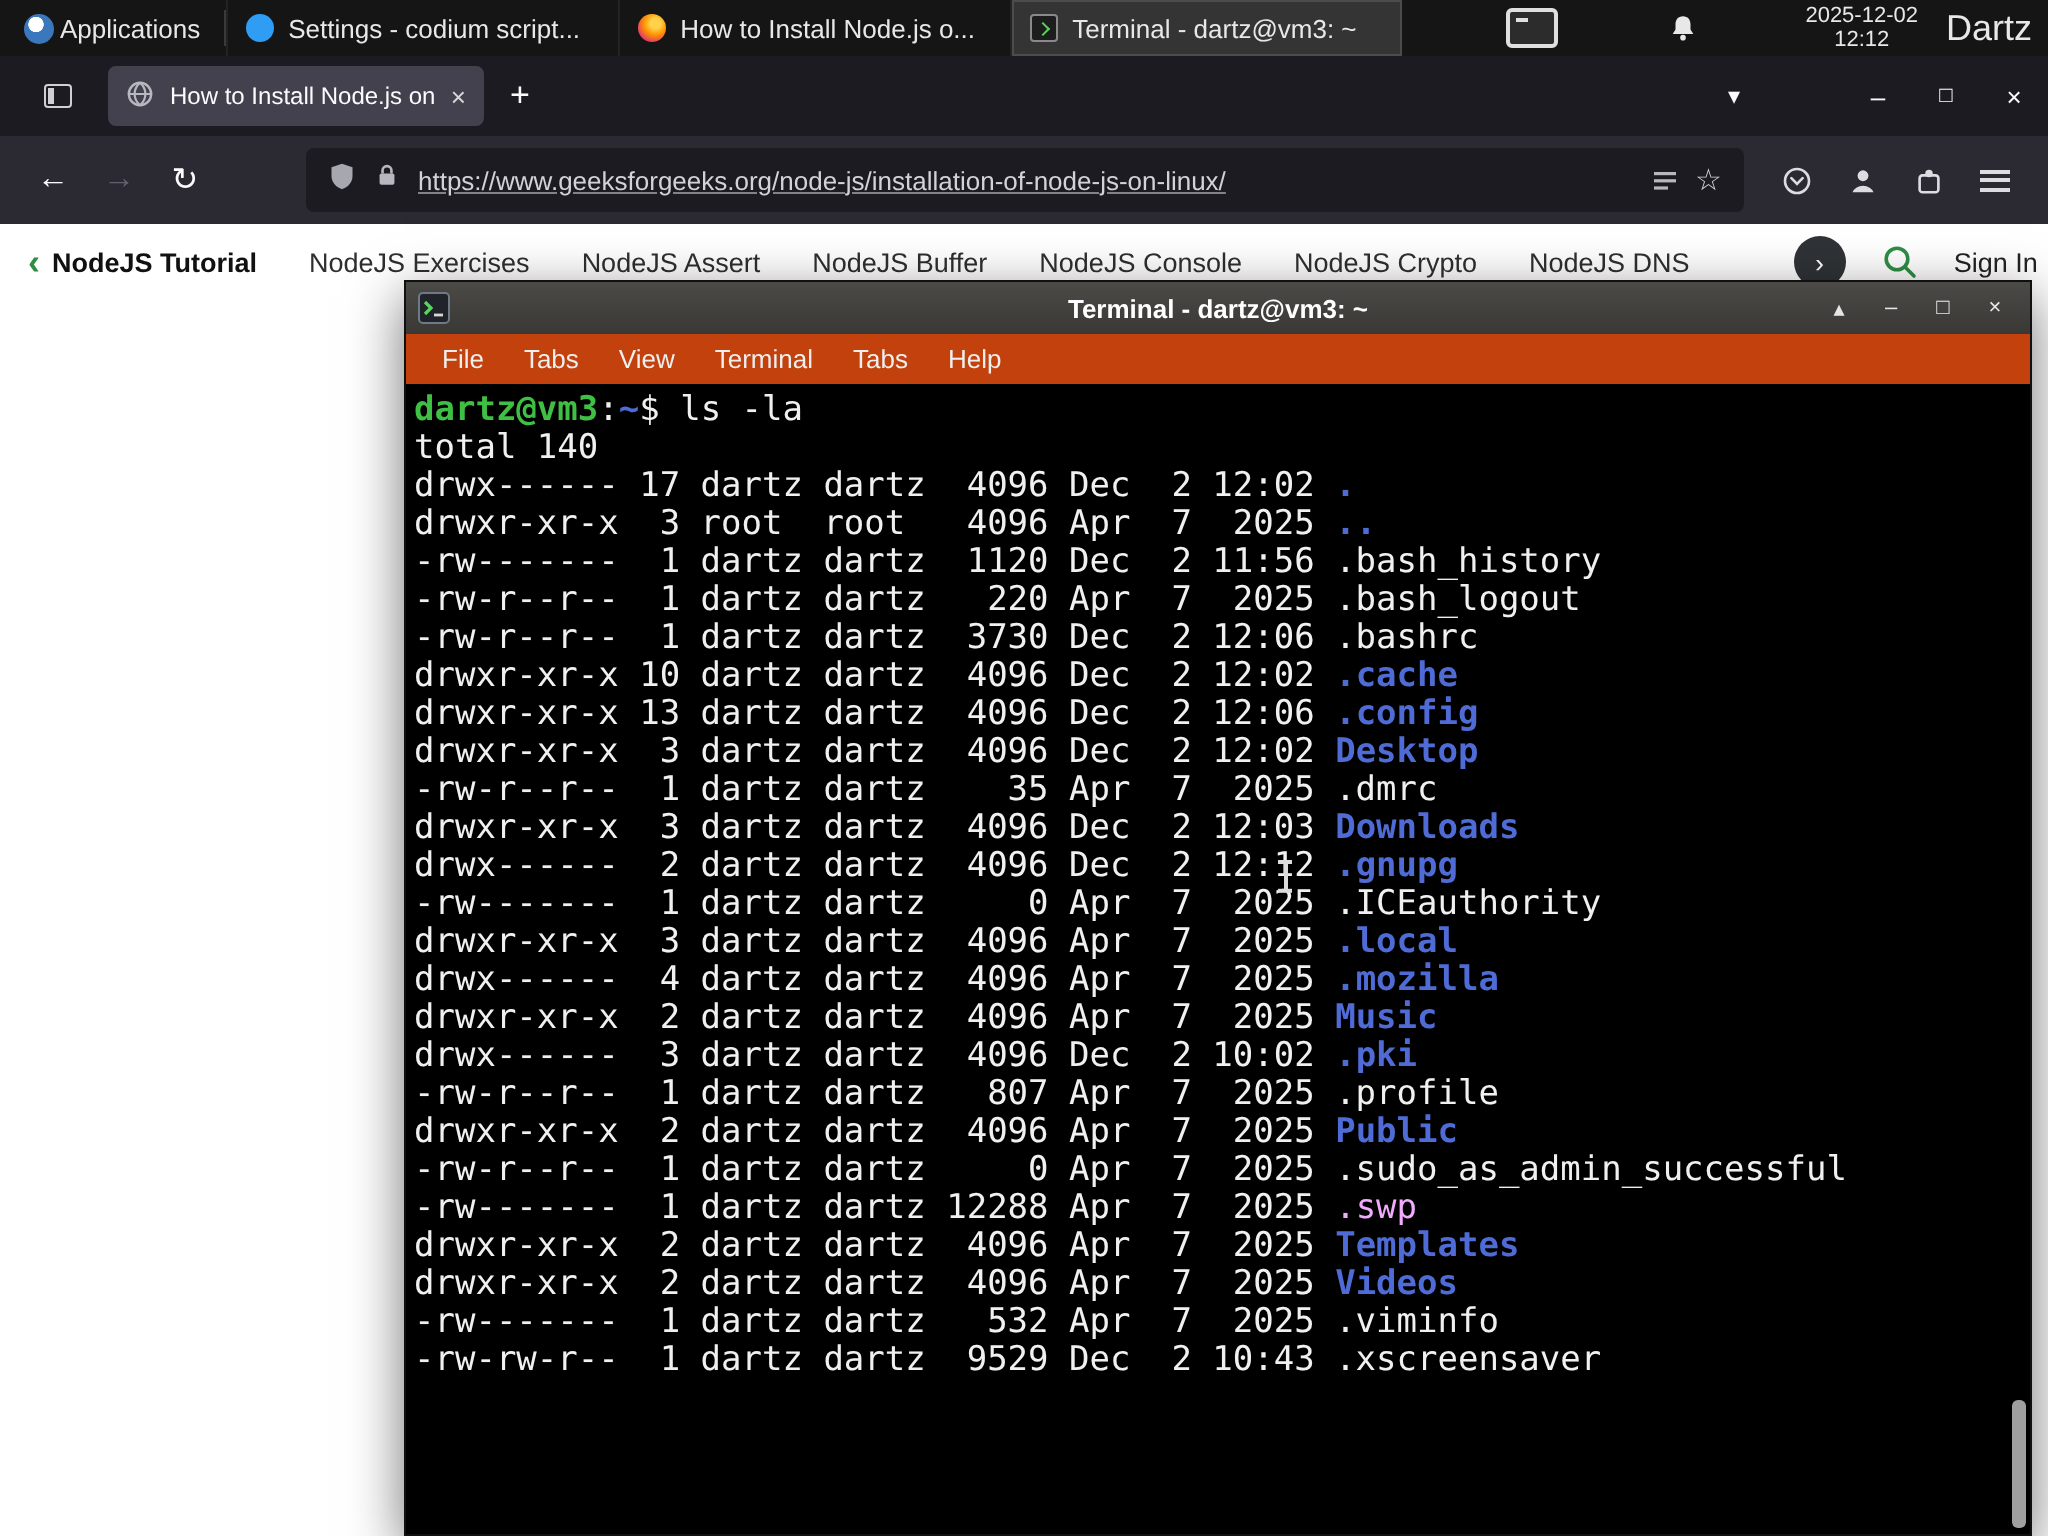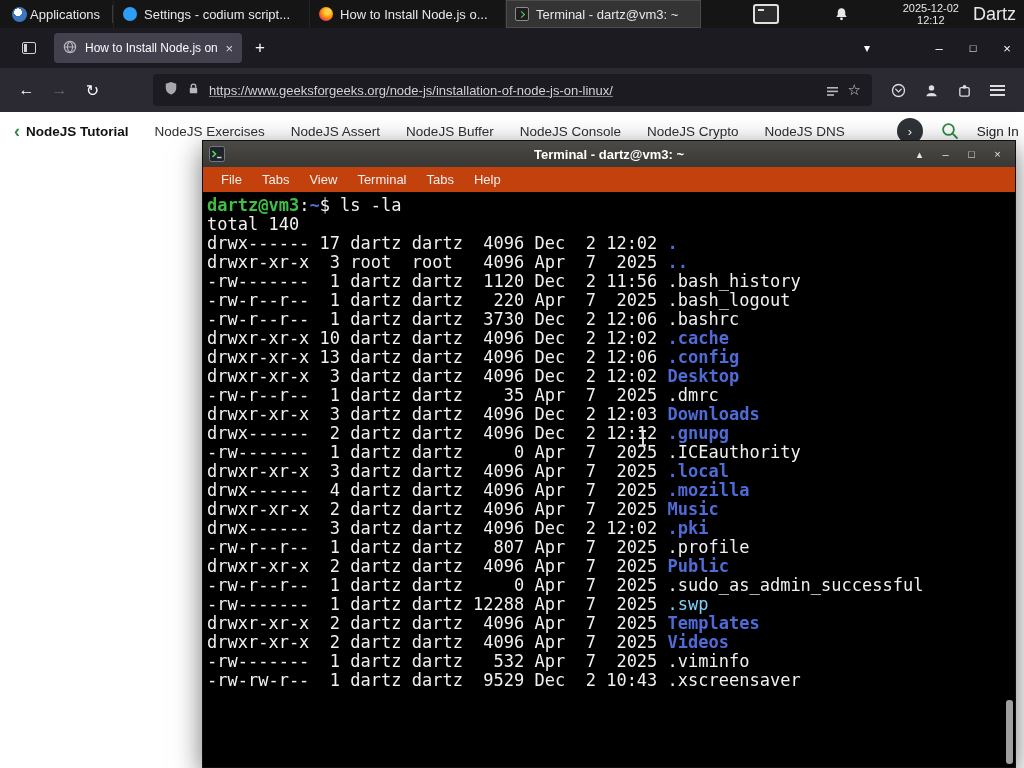--- a/index.html
+++ b/index.html
@@ -96,21 +96,21 @@
   .tbtn { width:23px; height:20px; display:grid; place-items:center; color:#e6e6e6;
           font-size:11px; border-radius:2px; }
   .mbar { flex:0 0 25px; background:#c2410c; display:flex; align-items:center; padding:0 8px; }
   .mitem { padding:2px 10px; color:#efefef; font-size:13px; }
   .tbody { flex:1; background:#000; position:relative; overflow:hidden; padding:4px 4px 0 4px;
            font:17px/19px "DejaVu Sans Mono", monospace; }
   .term-line { white-space:pre; }
   .c-fg   { color:#f0f0f0; }
   .c-green{ color:#3fbf43; font-weight:bold; }
   .c-blue { color:#4f6bd6; font-weight:bold; }
-  .c-dim  { color:#7dd3fc; }
+  .c-dim  { color:#f0abfc; }
   .scroll-thumb { position:absolute; right:2px; bottom:3px; width:7px; height:64px;
                   background:#9f9f9f; border-radius:3px; }
 
   
   #mouse-cursor { position:absolute; left:638px; top:430px; width:9px; height:16px; z-index:40; }
   #mouse-cursor::before { content:""; position:absolute; left:4px; top:0; bottom:0; width:1.6px; background:#dcdcdc; }
   #mouse-cursor::after { content:""; position:absolute; left:1px; right:1px; top:0; height:1.6px;
                          background:#dcdcdc; box-shadow:0 14.4px #dcdcdc; }
 </style>
 </head>
@@ -292,21 +292,21 @@
       <div class="term-line"><span class="c-fg">drwxr-xr-x 10 dartz dartz  4096 Dec  2 12:02 </span><span class="c-blue">.cache</span></div>
       <div class="term-line"><span class="c-fg">drwxr-xr-x 13 dartz dartz  4096 Dec  2 12:06 </span><span class="c-blue">.config</span></div>
       <div class="term-line"><span class="c-fg">drwxr-xr-x  3 dartz dartz  4096 Dec  2 12:02 </span><span class="c-blue">Desktop</span></div>
       <div class="term-line"><span class="c-fg">-rw-r--r--  1 dartz dartz    35 Apr  7  2025 .dmrc</span></div>
       <div class="term-line"><span class="c-fg">drwxr-xr-x  3 dartz dartz  4096 Dec  2 12:03 </span><span class="c-blue">Downloads</span></div>
       <div class="term-line"><span class="c-fg">drwx------  2 dartz dartz  4096 Dec  2 12:12 </span><span class="c-blue">.gnupg</span></div>
       <div class="term-line"><span class="c-fg">-rw-------  1 dartz dartz     0 Apr  7  2025 .ICEauthority</span></div>
       <div class="term-line"><span class="c-fg">drwxr-xr-x  3 dartz dartz  4096 Apr  7  2025 </span><span class="c-blue">.local</span></div>
       <div class="term-line"><span class="c-fg">drwx------  4 dartz dartz  4096 Apr  7  2025 </span><span class="c-blue">.mozilla</span></div>
       <div class="term-line"><span class="c-fg">drwxr-xr-x  2 dartz dartz  4096 Apr  7  2025 </span><span class="c-blue">Music</span></div>
-      <div class="term-line"><span class="c-fg">drwx------  3 dartz dartz  4096 Dec  2 12:02 </span><span class="c-blue">.pki</span></div>
+      <div class="term-line"><span class="c-fg">drwx------  3 dartz dartz  4096 Dec  2 10:02 </span><span class="c-blue">.pki</span></div>
       <div class="term-line"><span class="c-fg">-rw-r--r--  1 dartz dartz   807 Apr  7  2025 .profile</span></div>
       <div class="term-line"><span class="c-fg">drwxr-xr-x  2 dartz dartz  4096 Apr  7  2025 </span><span class="c-blue">Public</span></div>
       <div class="term-line"><span class="c-fg">-rw-r--r--  1 dartz dartz     0 Apr  7  2025 .sudo_as_admin_successful</span></div>
       <div class="term-line"><span class="c-fg">-rw-------  1 dartz dartz 12288 Apr  7  2025 </span><span class="c-dim">.swp</span></div>
       <div class="term-line"><span class="c-fg">drwxr-xr-x  2 dartz dartz  4096 Apr  7  2025 </span><span class="c-blue">Templates</span></div>
       <div class="term-line"><span class="c-fg">drwxr-xr-x  2 dartz dartz  4096 Apr  7  2025 </span><span class="c-blue">Videos</span></div>
       <div class="term-line"><span class="c-fg">-rw-------  1 dartz dartz   532 Apr  7  2025 .viminfo</span></div>
       <div class="term-line"><span class="c-fg">-rw-rw-r--  1 dartz dartz  9529 Dec  2 10:43 .xscreensaver</span></div>
       <span class="scroll-thumb"></span>
   </div>

